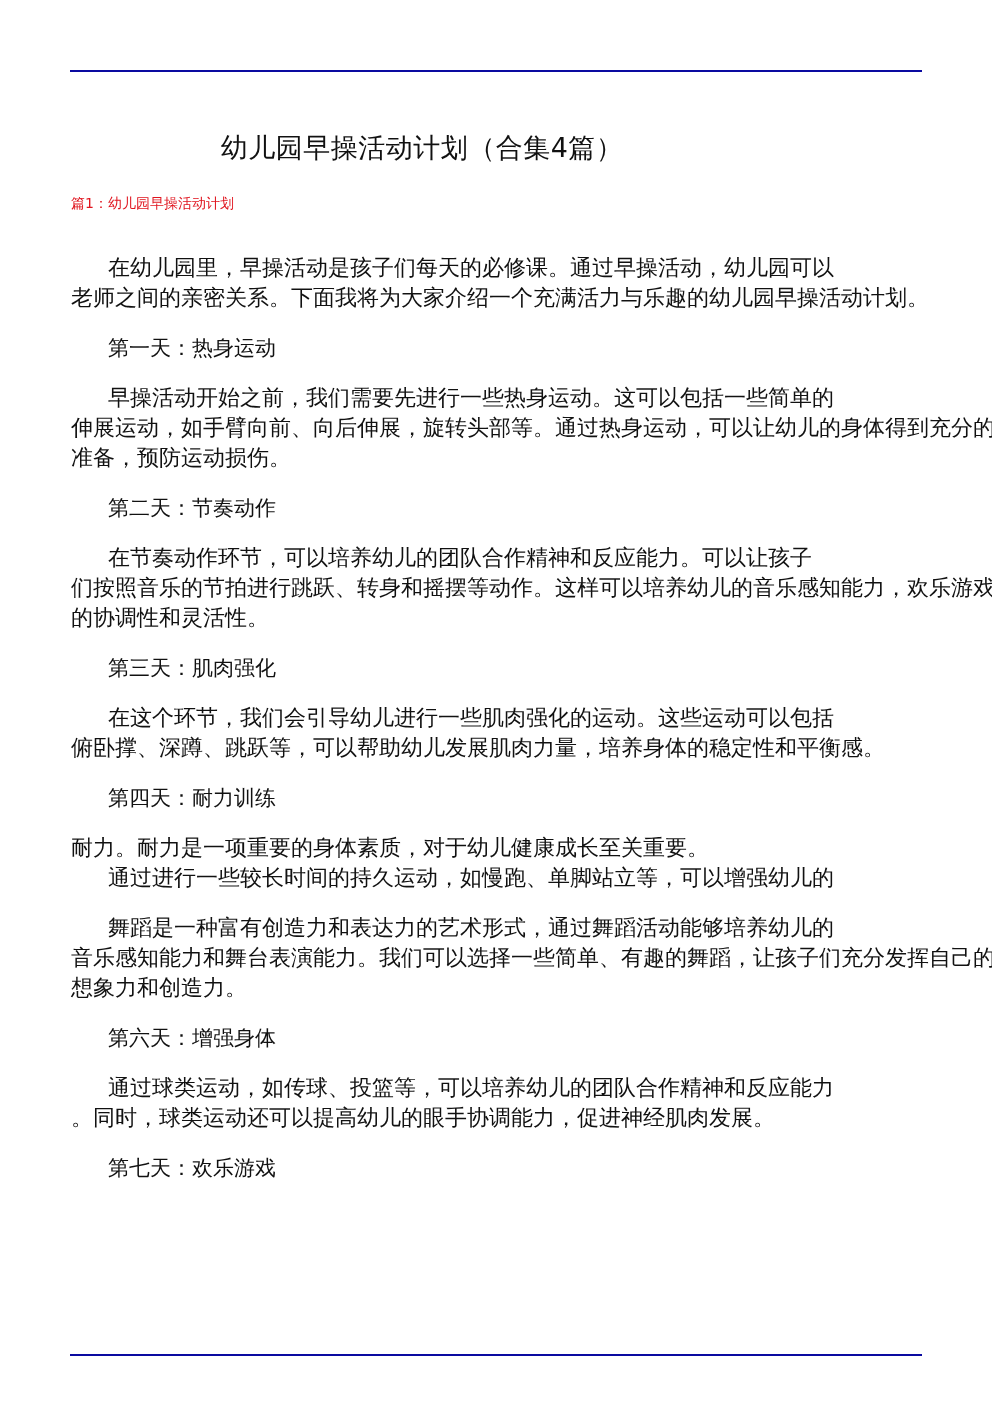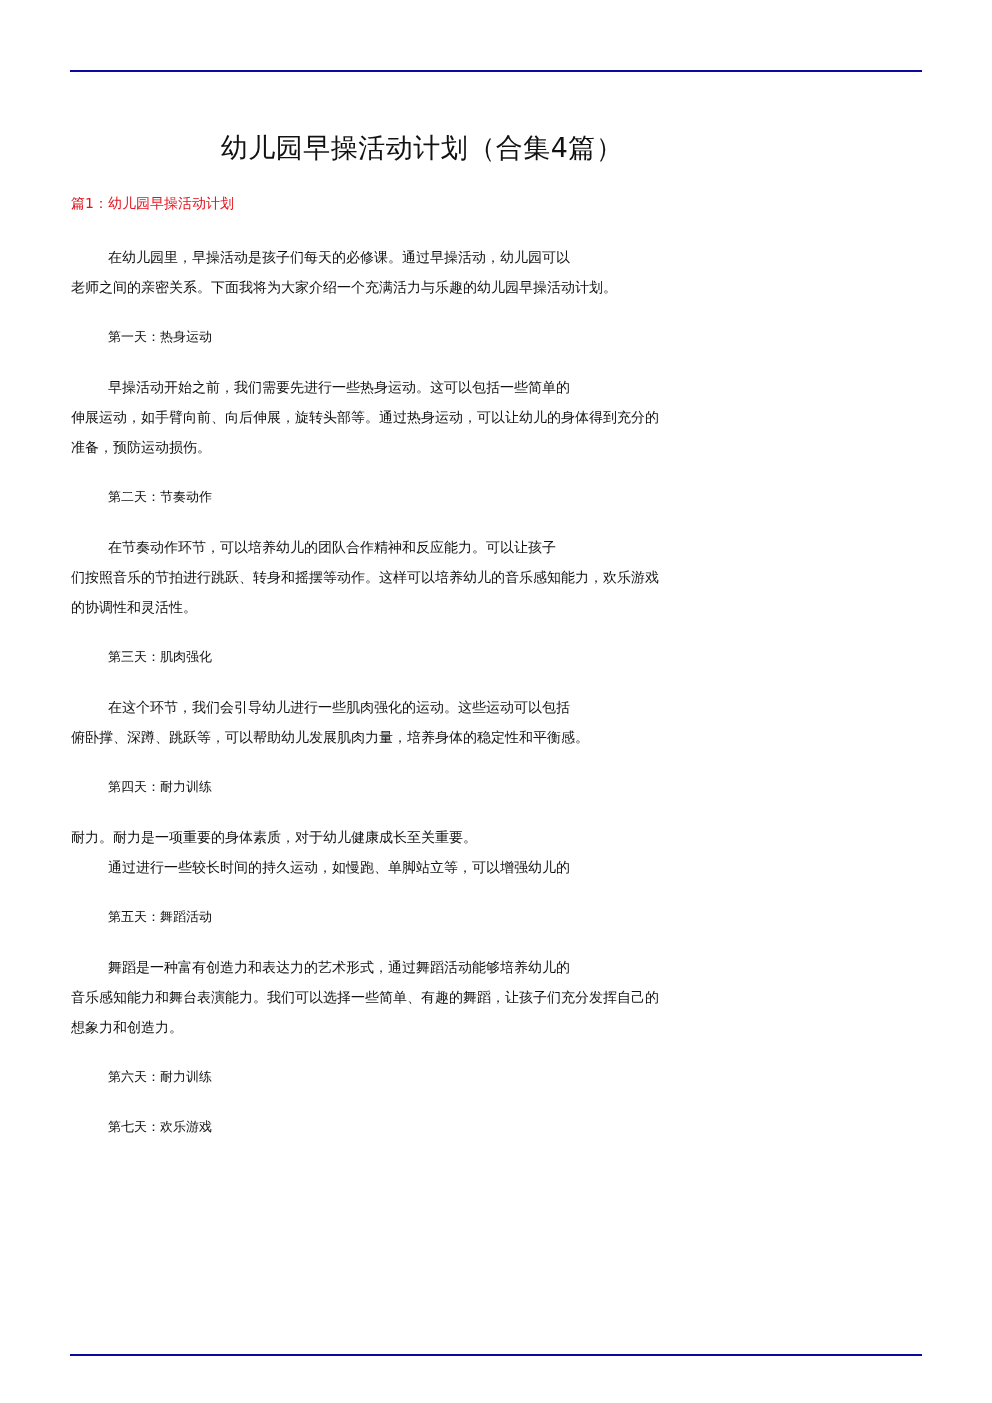--- a/index.html
+++ b/index.html
@@ -43,34 +43,34 @@
       line-height: 30px;
       color: #e0141e;
     }
     .content {
       position: absolute;
       left: 71px;
       top: 240px;
       width: 850px;
     }
     .para {
-      font-size: 14px;
+      font-size: 22px;
       line-height: 30px;
-      margin: 2px 0 20px 0;
+      margin: 13px 0 20px 0;
       white-space: normal;
     }
     .para .line {
       display: block;
       white-space: nowrap;
     }
     .para .line.first {
       padding-left: 37px;
     }
     .subhead {
-      font-size: 13px;
+      font-size: 21px;
       line-height: 30px;
       padding-left: 37px;
       margin: 0 0 20px 0;
     }
     .page-number {
       position: absolute;
       top: 1428px;
       left: 837px;
       font-size: 17px;
       line-height: 22px;
@@ -113,27 +113,30 @@
     <span class="line first">在这个环节，我们会引导幼儿进行一些肌肉强化的运动。这些运动可以包括</span>
     <span class="line">俯卧撑、深蹲、跳跃等，可以帮助幼儿发展肌肉力量，培养身体的稳定性和平衡感。</span>
   </div>
 
   <div class="subhead">第四天：耐力训练</div>
   <div class="para">
     <span class="line">耐力。耐力是一项重要的身体素质，对于幼儿健康成长至关重要。</span>
     <span class="line first">通过进行一些较长时间的持久运动，如慢跑、单脚站立等，可以增强幼儿的</span>
   </div>
 
-  <div class="subhead">第五天：舞蹈活动</div>
   <div class="para">
     <span class="line first">舞蹈是一种富有创造力和表达力的艺术形式，通过舞蹈活动能够培养幼儿的</span>
     <span class="line">音乐感知能力和舞台表演能力。我们可以选择一些简单、有趣的舞蹈，让孩子们充分发挥自己的</span>
     <span class="line">想象力和创造力。</span>
   </div>
 
-  <div class="subhead">第六天：耐力训练</div>
+  <div class="subhead">第六天：增强身体</div>
+  <div class="para">
+    <span class="line first">通过球类运动，如传球、投篮等，可以培养幼儿的团队合作精神和反应能力</span>
+    <span class="line">。同时，球类运动还可以提高幼儿的眼手协调能力，促进神经肌肉发展。</span>
+  </div>
 
   <div class="subhead">第七天：欢乐游戏</div>
 </div>
 
 <div class="rule bottom"></div>
 
 <div class="page-number">1 / 8</div>
 
 </body></html>

